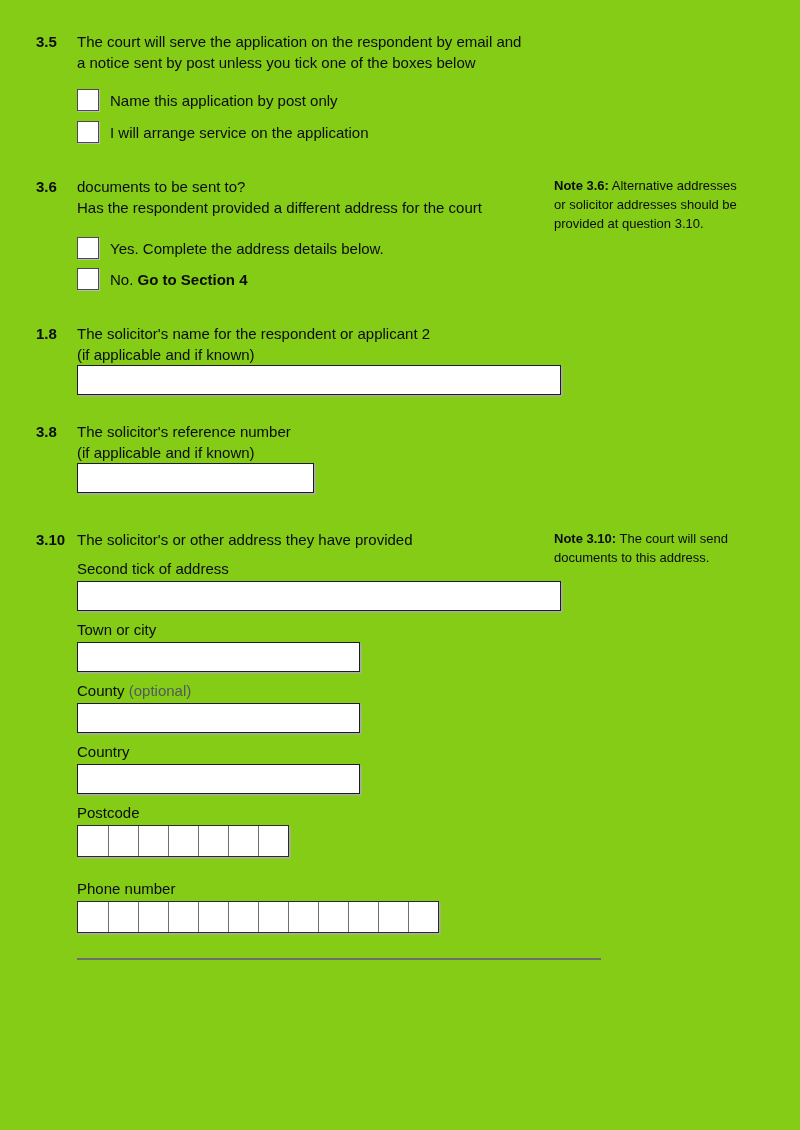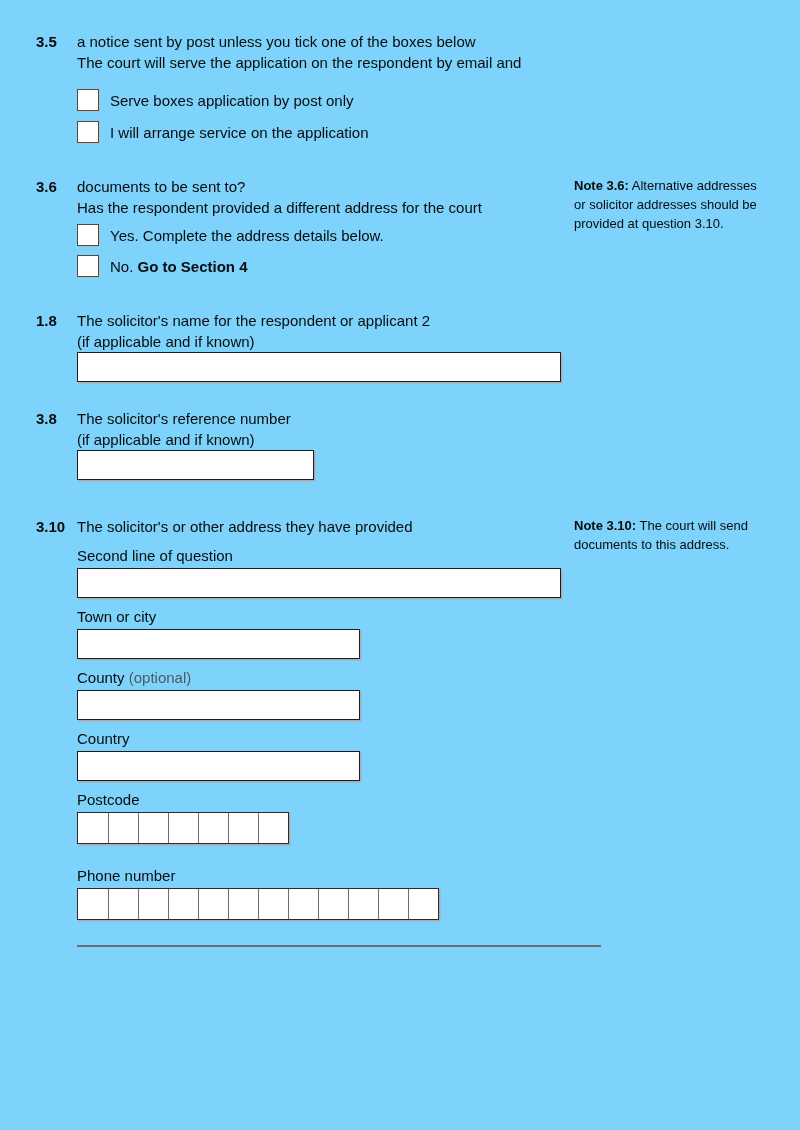--- a/index.html
+++ b/index.html
@@ -1,44 +1,44 @@
 <!DOCTYPE html>
 <html><head>
 <meta charset="utf-8">
 <style>
   html,body{margin:0;padding:0;background:#ffffff;}
   .page{
     position:relative;
     width:800px;height:1130px;
-    background:#7dd3fc;
+    background:#84cc16;
     box-sizing:border-box;
     padding:31px 36px 0 36px;
     overflow:hidden;
     font-family:"Liberation Sans","DejaVu Sans",sans-serif;
     color:#0b0c0c;
     font-size:15px;
     line-height:21px;
   }
   .q-row{display:flex;position:relative;}
   .q-num{width:41px;flex-shrink:0;font-weight:bold;}
   .q-body{width:505px;}
   .q-text div{white-space:nowrap;}
   .opts{margin-top:16px;}
-  .opts.tight{margin-top:6px;text-align:right;}
+  .opts.tight{margin-top:19px;text-align:right;}
   .opt-row{display:flex;align-items:center;margin-top:10px;}
   .opt-row:first-child{margin-top:0;}
   .opts.tight .opt-row + .opt-row{margin-top:9px;}
   .checkbox{
     box-sizing:border-box;width:22px;height:22px;flex-shrink:0;
     background:#fff;border:1px solid #4a4a4a;
     box-shadow:1px 1px 0 #bcbcbc;
   }
   .opt-label{margin-left:11px;}
   .note{
-    position:absolute;left:538px;top:0;width:190px;
+    position:absolute;left:518px;top:0;width:190px;
     font-size:13px;line-height:19px;
   }
   .input{
     box-sizing:border-box;display:block;height:30px;
     background:#fff;border:1.5px solid #1d1d1d;border-radius:0;
     box-shadow:1.5px 1.5px 0 #ababab;outline:none;
     font-family:inherit;font-size:15px;padding:2px 6px;color:#0b0c0c;
   }
   .input.wide{width:484px;}
   .input.medium{width:237px;}
@@ -62,27 +62,27 @@
 </style>
 </head>
 <body>
 
 <div class="page">
 
   <div class="q-row">
     <div class="q-num">3.5</div>
     <div class="q-body">
       <div class="q-text">
+        <div>The court will serve the application on the respondent by email and</div>
         <div>a notice sent by post unless you tick one of the boxes below</div>
-        <div>The court will serve the application on the respondent by email and</div>
       </div>
       <div class="opts">
         <div class="opt-row">
           <span class="checkbox" role="checkbox"></span>
-          <span class="opt-label">Serve boxes application by post only</span>
+          <span class="opt-label">Name this application by post only</span>
         </div>
         <div class="opt-row">
           <span class="checkbox" role="checkbox"></span>
           <span class="opt-label">I will arrange service on the application</span>
         </div>
       </div>
     </div>
   </div>
 
   <div class="q-row" style="margin-top:33px;">
@@ -133,21 +133,21 @@
 
   <div class="q-row" style="margin-top:36px;">
     <div class="q-num">3.10</div>
     <div class="q-body">
       <div class="q-text">
         <div>The solicitor's or other address they have provided</div>
       </div>
 
 
       <div class="sub">
-        <div class="sub-label">Second line of question</div>
+        <div class="sub-label">Second tick of address</div>
         <input type="text" class="input wide" aria-label="Second line of address" style="">
       </div>
 
       <div class="sub">
         <div class="sub-label">Town or city</div>
         <input type="text" class="input small" aria-label="Town or city" style="">
       </div>
 
       <div class="sub">
         <div class="sub-label"><span>County</span><span class="muted"> (optional)</span></div>

